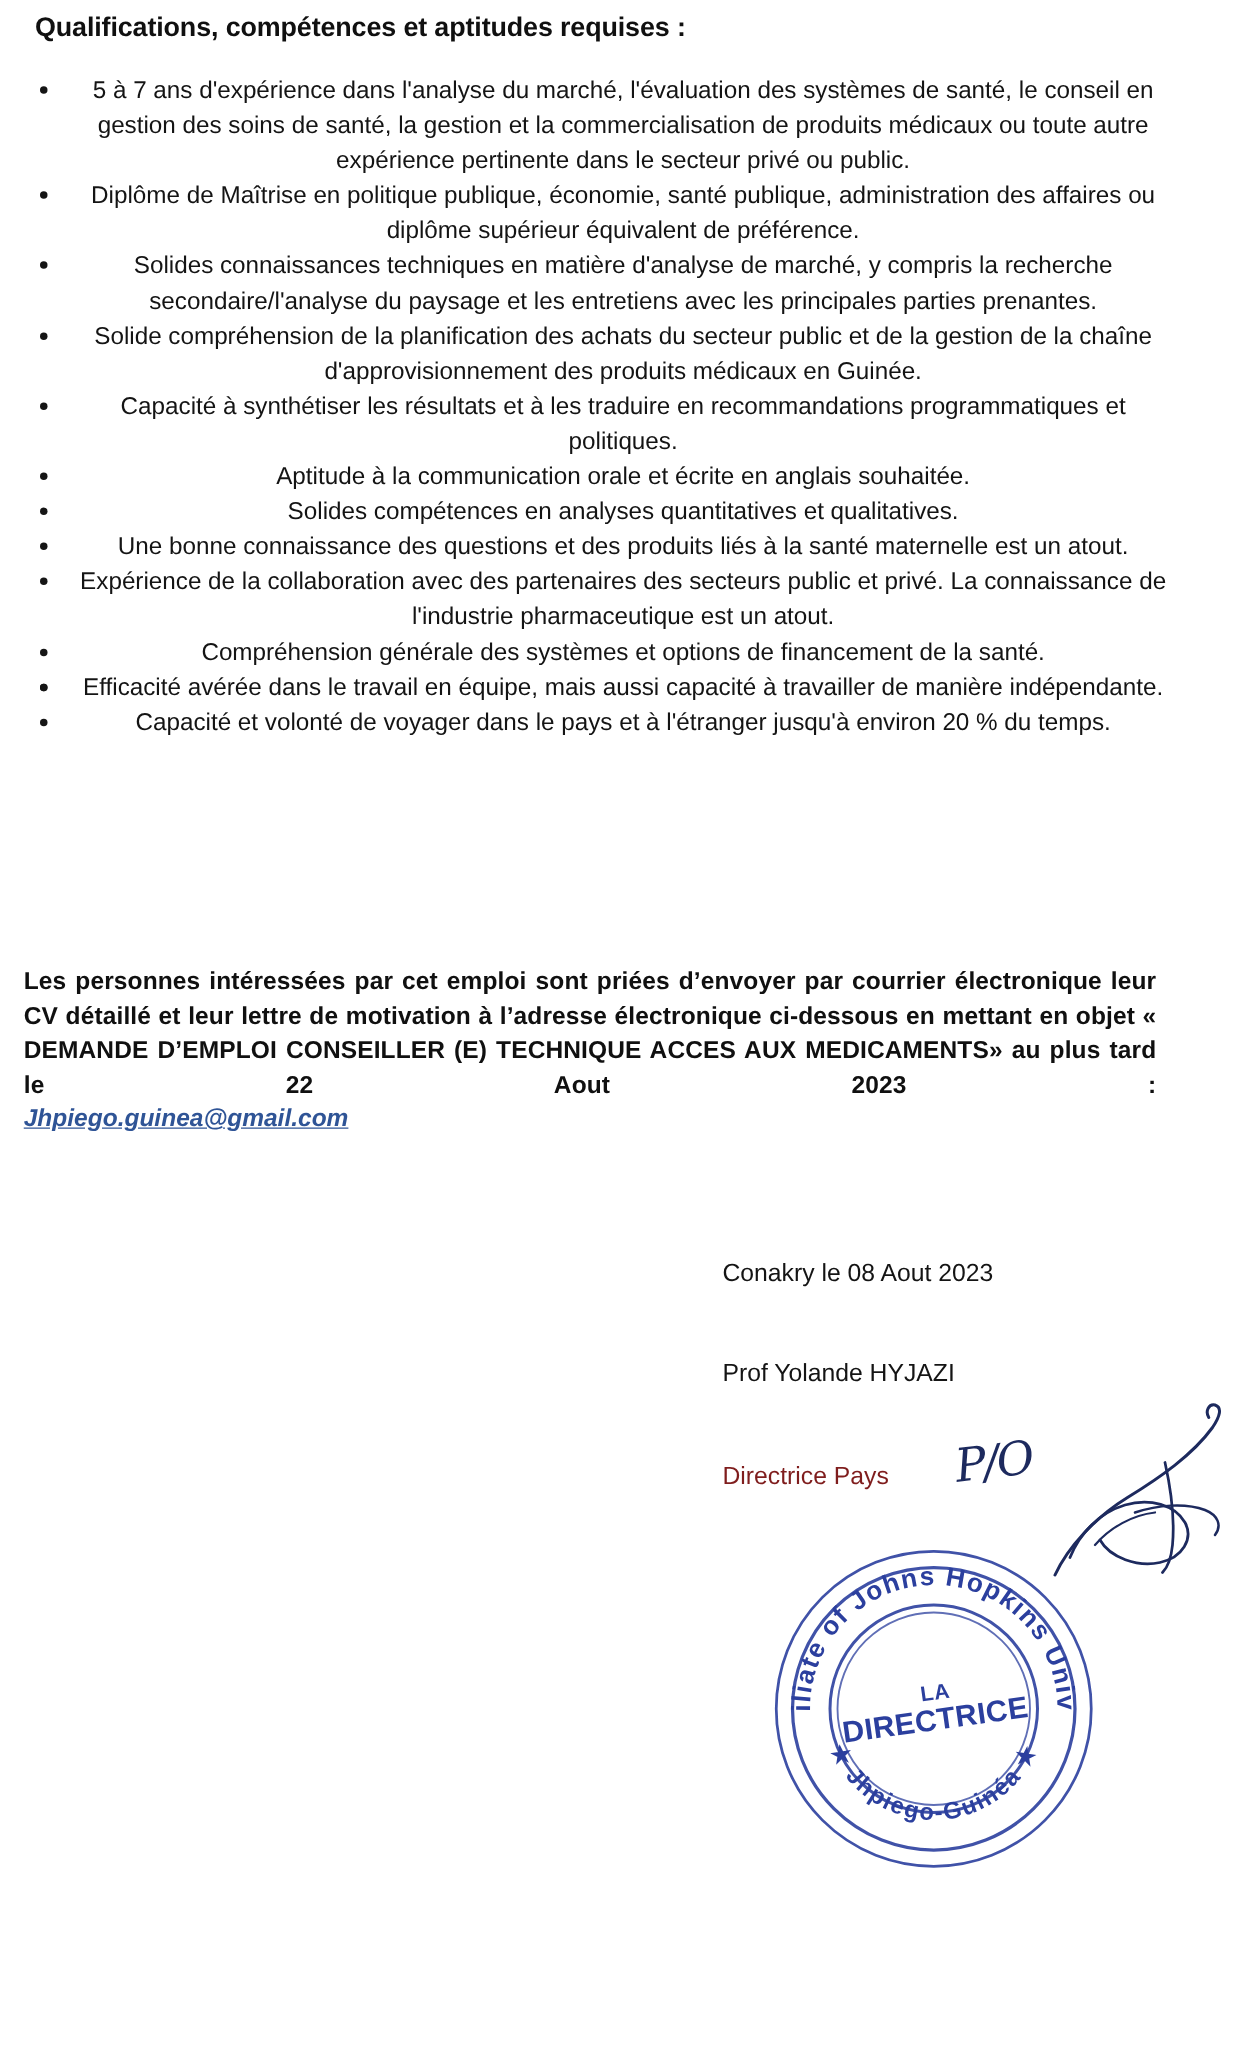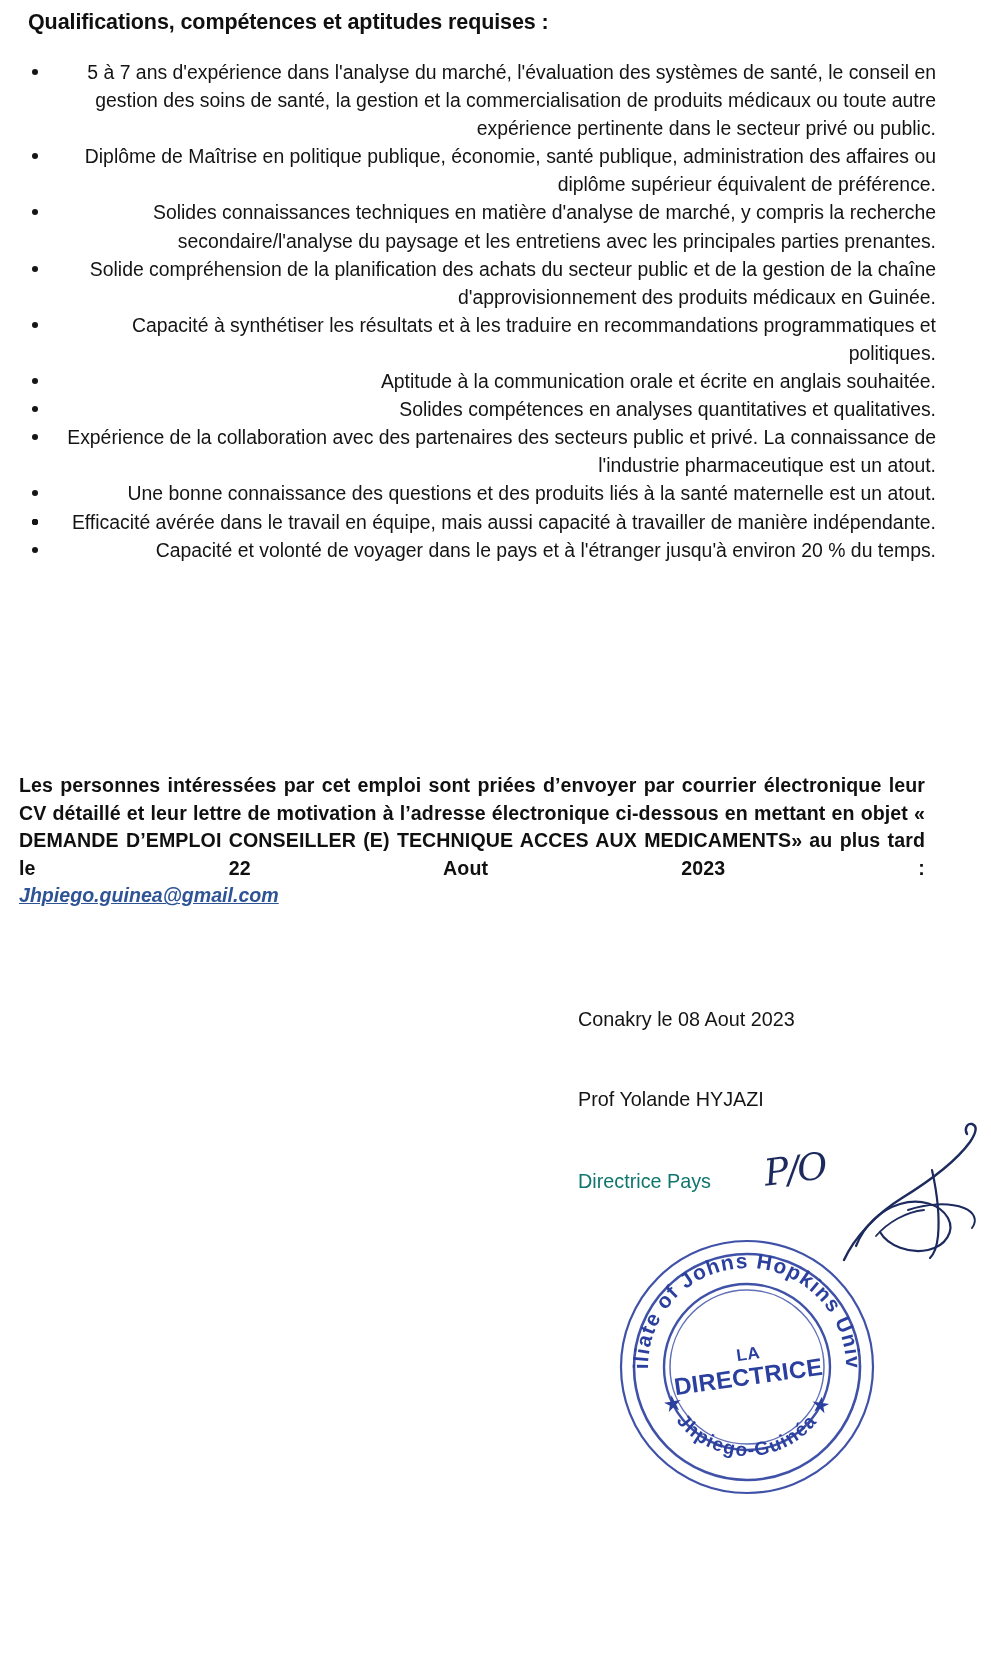--- a/index.html
+++ b/index.html
@@ -46,21 +46,21 @@
     padding: 0;
     list-style: none;
   }
   .qual-item {
     position: relative;
     padding-left: 33px;
     font-size: 19.4px;
     line-height: 28.1px;
     color: #141414;
     margin-bottom: 0px;
-    text-align: right;
+    text-align: center;
   }
   .qual-item .bullet-dot {
     position: absolute;
     left: 4px;
     top: 11px;
     width: 6px;
     height: 6px;
     border-radius: 50%;
     background: #151515;
   }
@@ -124,21 +124,21 @@
     top: 1088px;
     font-size: 19.8px;
     color: #141414;
     white-space: nowrap;
   }
   .sig-title {
     position: absolute;
     left: 578px;
     top: 1170px;
     font-size: 19.8px;
-    color: #0f766e;
+    color: #7f1d1d;
     white-space: nowrap;
   }
 
   
   .po-mark {
     position: absolute;
     left: 764px;
     top: 1148px;
     font-family: "DejaVu Serif", serif;
     font-style: italic;
@@ -228,28 +228,29 @@
     <li class="qual-item">
       <span class="bullet-dot"></span>
       <span>Aptitude à la communication orale et écrite en anglais souhaitée.</span>
     </li>
     <li class="qual-item">
       <span class="bullet-dot"></span>
       <span>Solides compétences en analyses quantitatives et qualitatives.</span>
     </li>
     <li class="qual-item">
       <span class="bullet-dot"></span>
+      <span>Une bonne connaissance des questions et des produits liés à la santé maternelle est un atout.</span>
+    </li>
+    <li class="qual-item">
+      <span class="bullet-dot"></span>
       <span>Expérience de la collaboration avec des partenaires des secteurs public et privé. La connaissance de l'industrie pharmaceutique est un atout.</span>
     </li>
     <li class="qual-item">
       <span class="bullet-dot"></span>
-      <span>Une bonne connaissance des questions et des produits liés à la santé maternelle est un atout.</span>
-    </li>
-    <li class="qual-item">
-      <span class="bullet-dot"></span>
+      <span>Compréhension générale des systèmes et options de financement de la santé.</span>
     </li>
     <li class="qual-item">
       <span class="bullet-dot"></span>
     </li>
     <li class="qual-item">
       <span class="bullet-dot"></span>
       <span>Efficacité avérée dans le travail en équipe, mais aussi capacité à travailler de manière indépendante.</span>
     </li>
     <li class="qual-item">
       <span class="bullet-dot"></span>

